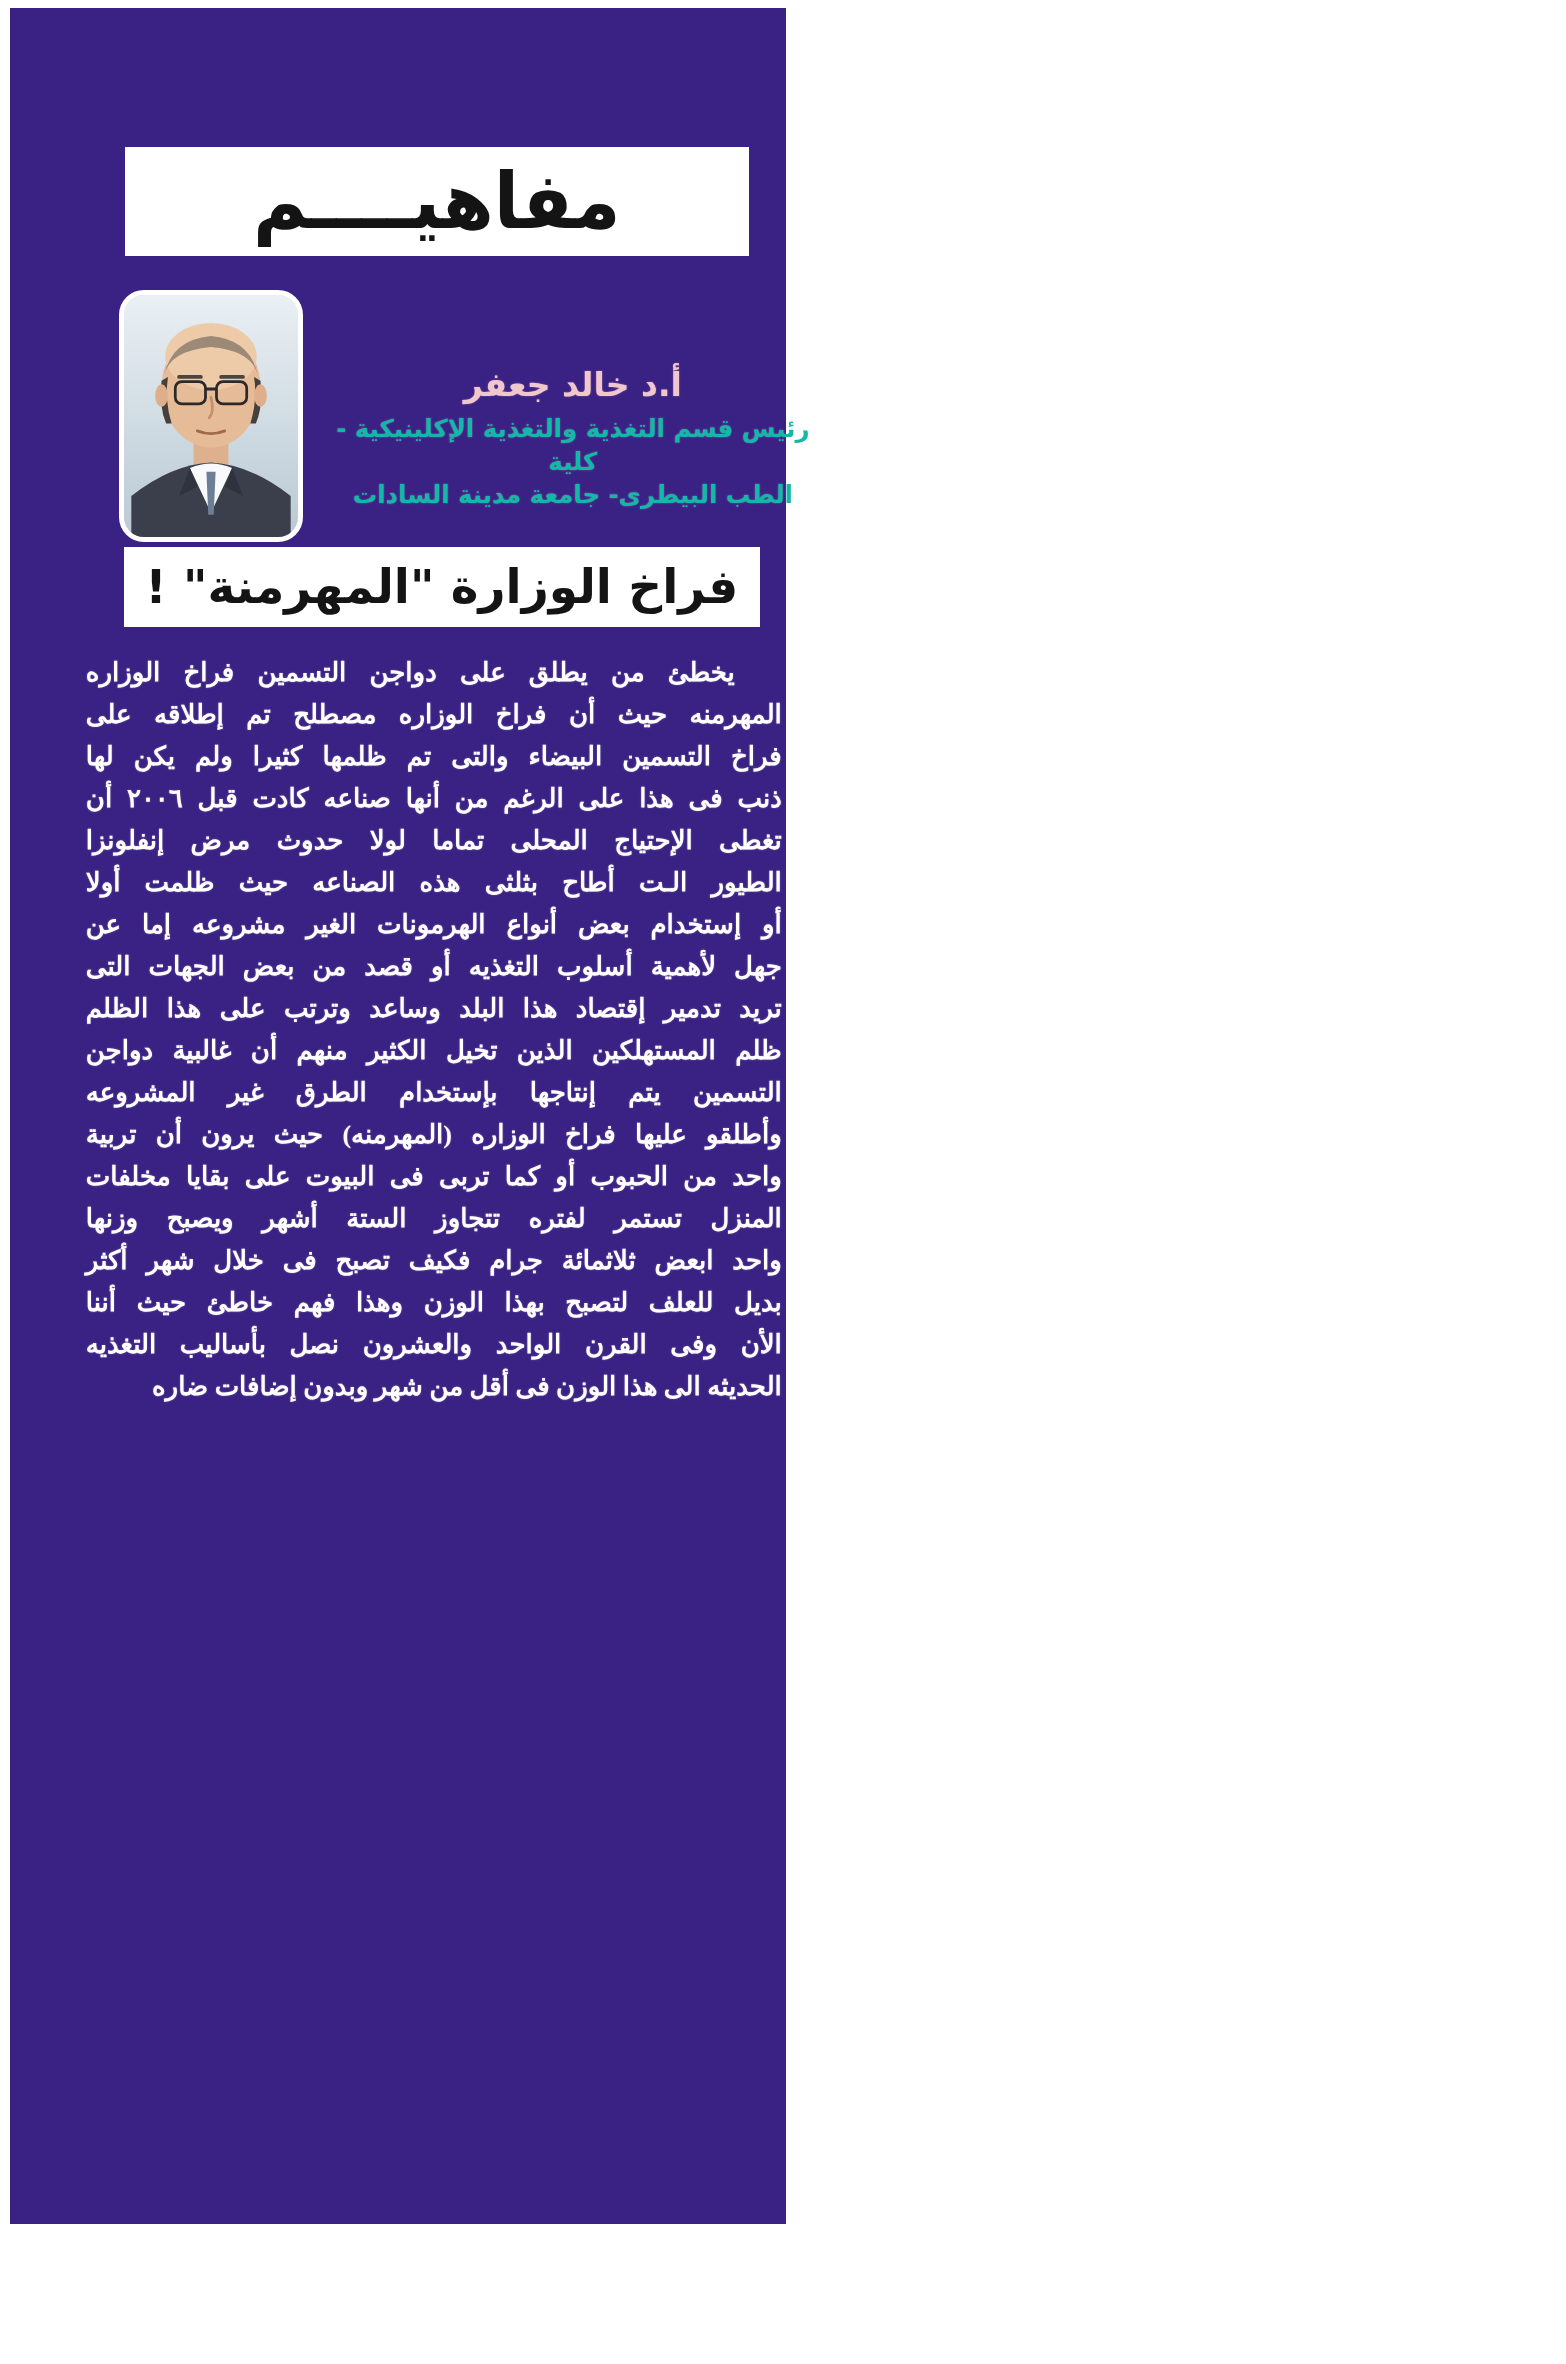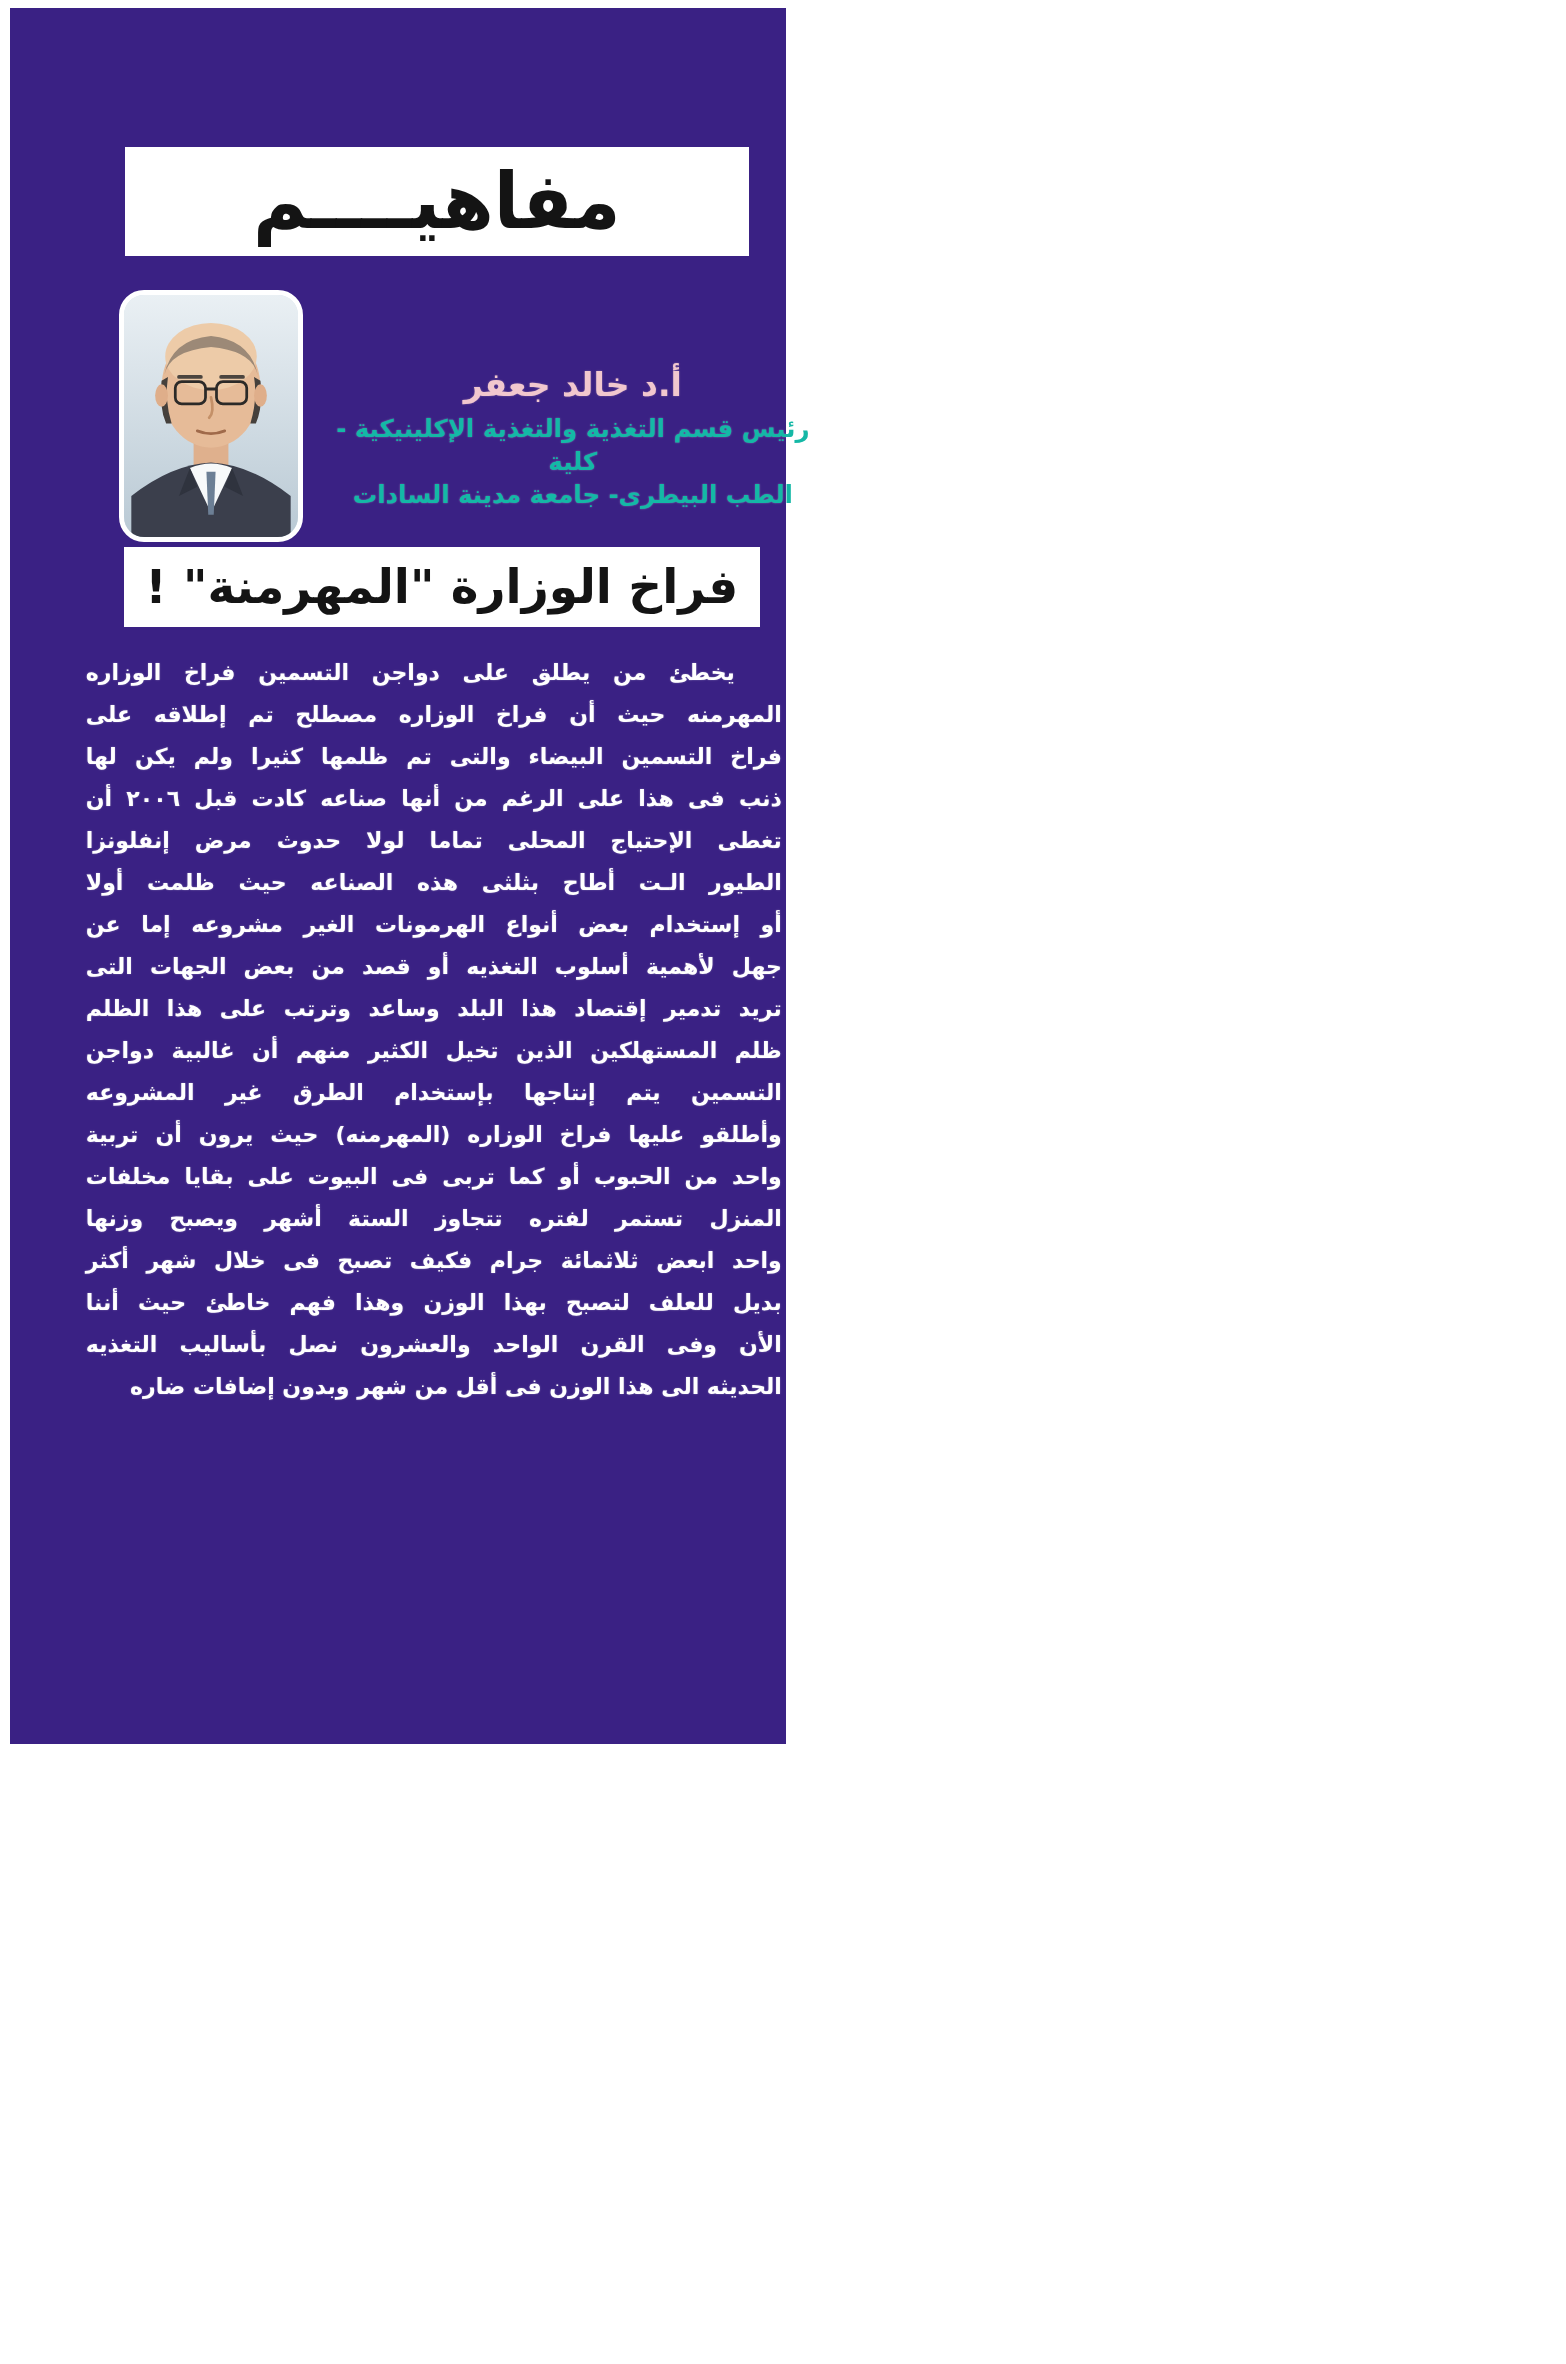--- a/index.html
+++ b/index.html
@@ -6,21 +6,21 @@
   .page{
     position:relative;
     width:1566px;height:2364px;
     background:#ffffff;
     font-family:"DejaVu Sans", sans-serif;
     overflow:hidden;
   }
   .magazine-column{
     position:absolute;
     left:9.8px;top:7.8px;
-    width:776px;height:1736px;
+    width:776px;height:2216px;
     background:#3a2184;
   }
   .header-box{
     position:absolute;
     left:115px;top:139px;
     width:624px;height:109px;
     background:#ffffff;
     display:flex;align-items:center;justify-content:center;
   }
   .header-box .header-title{
@@ -78,27 +78,28 @@
     line-height:1;
   }
   .article-body{
     position:absolute;
     left:76px;top:644px;
     width:696px;
     direction:rtl;
     color:#ffffff;
   }
   .article-body .line{
-    font-size:22px;
+    font-size:26px;
     font-weight:bold;
     line-height:42px;
     text-align:justify;
     text-align-last:justify;
     text-shadow:0 0 2px rgba(255,255,255,.35);
     white-space:normal;
+    font-family:Liberation Serif, serif;
   }
   .article-body .line:first-child{text-indent:47px;}
   .article-body .line:last-child{text-align-last:right;}
 </style>
 </head>
 <body>
 
 <div class="page">
 
   <div class="magazine-column">

